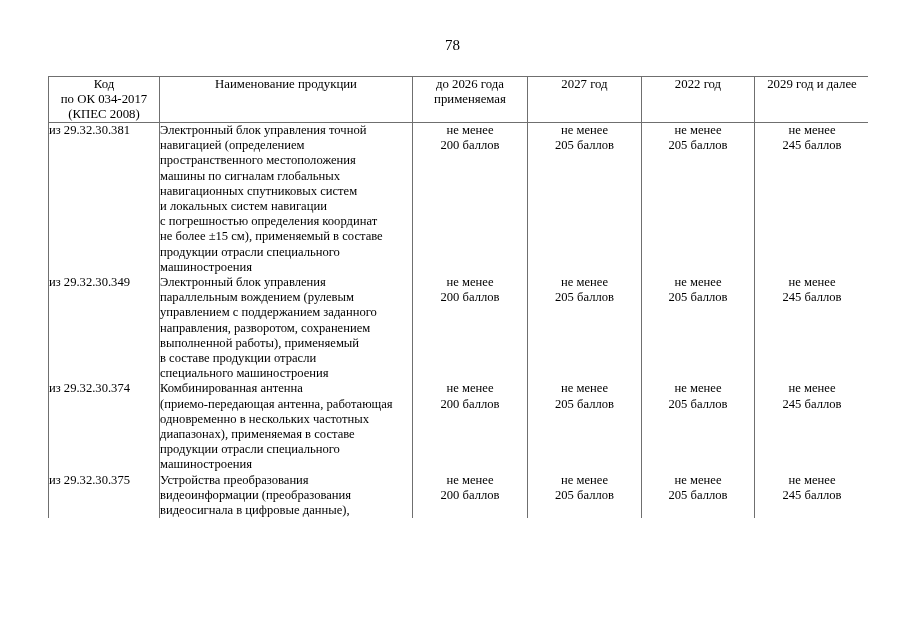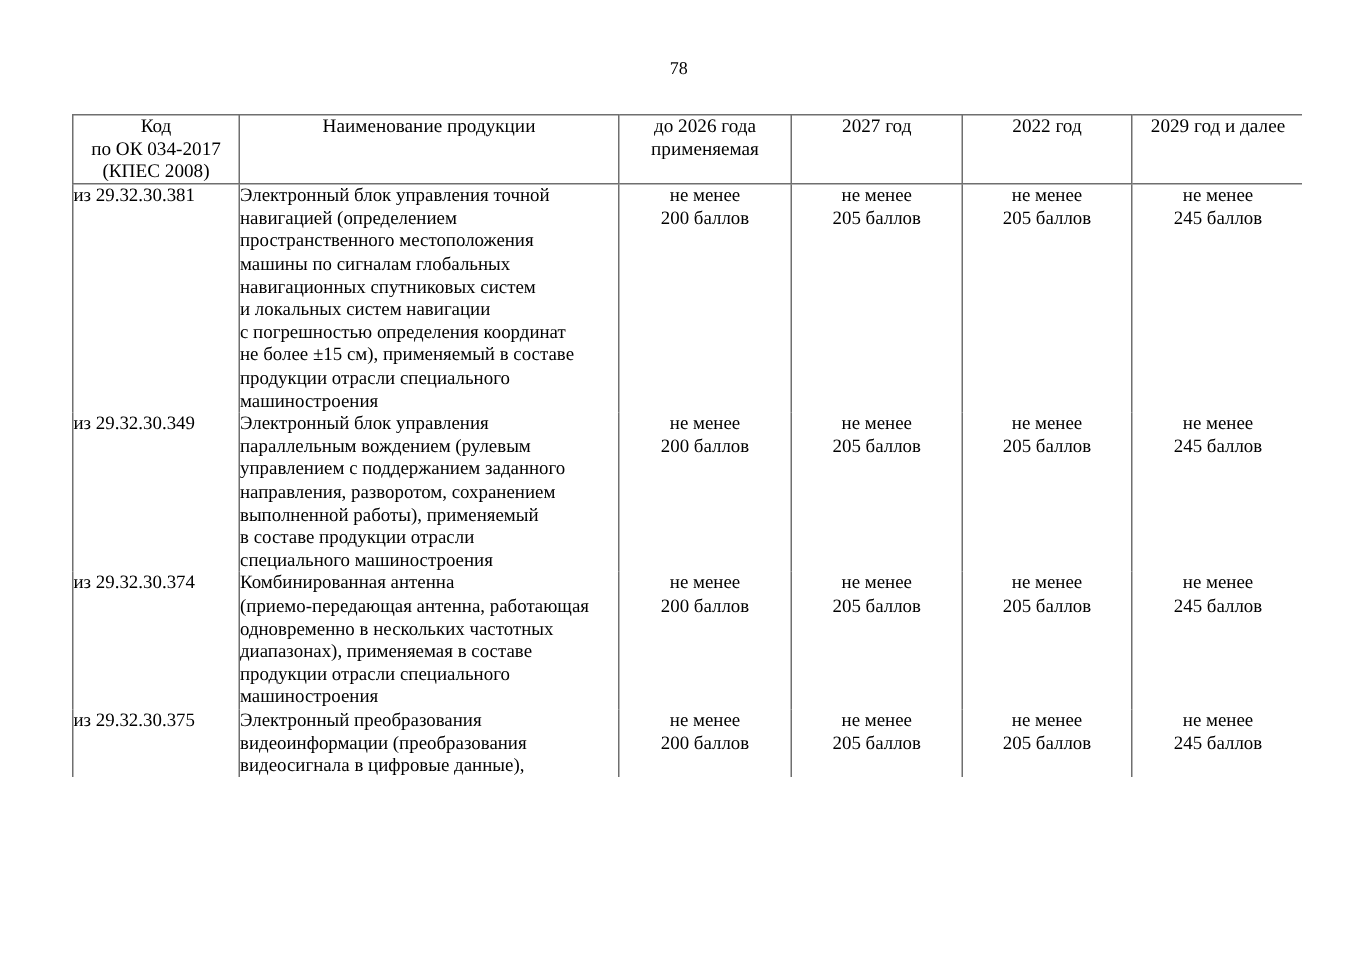--- a/index.html
+++ b/index.html
@@ -21,21 +21,21 @@
     height: 640px;
     background: #ffffff;
   }
 
   .page-number {
     position: absolute;
     top: 36px;
     left: 0;
     width: 905px;
     text-align: center;
-    font-size: 12px;
+    font-size: 15px;
     line-height: 18px;
   }
 
   
   .table-wrap {
     position: absolute;
     left: 48px;
     top: 76px;
     width: 821px;
   }
@@ -240,21 +240,21 @@
                 <span class="score-line">205 баллов</span>
               </td>
               <td class="cell-score">
                 <span class="score-line">не менее</span>
                 <span class="score-line">245 баллов</span>
               </td>
             </tr>
             <tr class="clip-row">
               <td class="cell-code">из 29.32.30.375</td>
               <td class="cell-name">
-                <span class="score-line">Электронный преобразования</span>
+                <span class="score-line">Устройства преобразования</span>
                 <span class="score-line">видеоинформации (преобразования</span>
                 <span class="score-line">видеосигнала в цифровые данные),</span>
               </td>
               <td class="cell-score">
                 <span class="score-line">не менее</span>
                 <span class="score-line">200 баллов</span>
               </td>
               <td class="cell-score">
                 <span class="score-line">не менее</span>
                 <span class="score-line">205 баллов</span>

